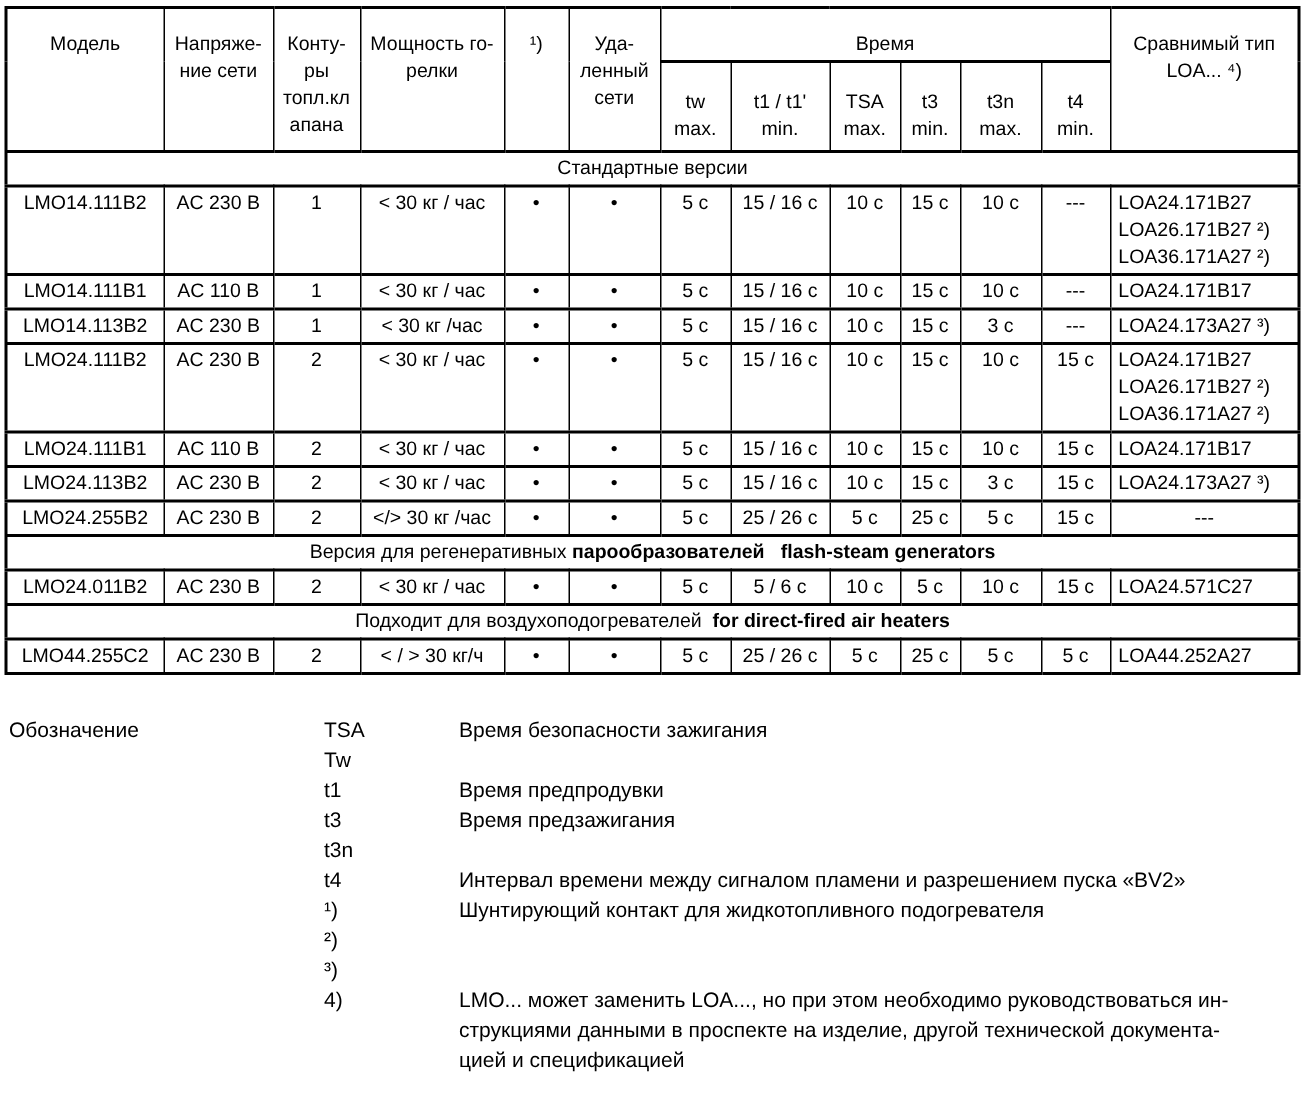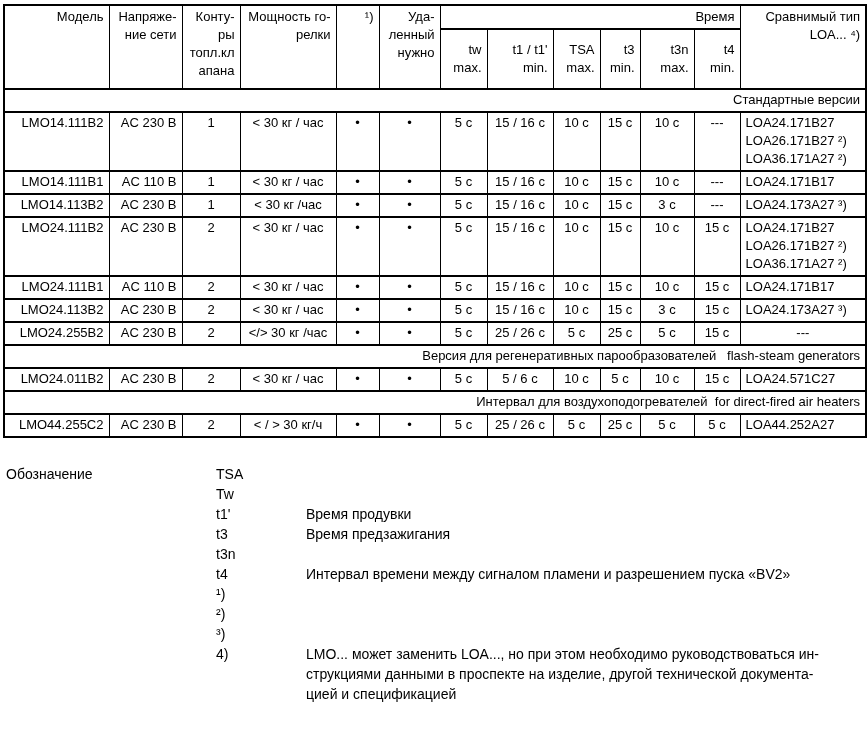--- a/index.html
+++ b/index.html
@@ -21,30 +21,30 @@
     border: 1px solid #000;
     border-top-width: 2px;
     border-bottom-width: 2px;
     padding: 1px 5px 2px 5px;
     font-size: 13px;
     line-height: 18px;
     font-weight: normal;
     vertical-align: top;
     overflow: hidden;
   }
-  .spec thead th { text-align: right; white-space: pre-line; padding-top: 2px; }
+  .spec thead th { text-align: center; white-space: pre-line; padding-top: 14px; }
   .spec thead .sub { vertical-align: middle; height: 60px; }
   .spec thead .grp { height: 20px; margin-top: 16px; }
   tbody td { height: 20px; }
-  .c-left   { text-align: right; }
+  .c-left   { text-align: center; }
   .c-center { text-align: center; }
   .c-loa    { text-align: left; white-space: pre-line; }
   .c-loa.c-center { text-align: center; }
-  .section-cell { white-space: pre-wrap; text-align: right; }
-  .bold { font-weight: normal; }
+  .section-cell { white-space: pre-wrap; text-align: center; }
+  .bold { font-weight: bold; }
 
   .legend {
     display: flex;
     margin-top: 26px;
     padding-left: 3px;
     font-size: 14px;
     line-height: 20px;
   }
   .legend-title { width: 210px; flex: none; }
   .legend-items { flex: 1; }
@@ -80,21 +80,21 @@
 ние сети</th>
         <th rowspan="2">Конту-
 ры
 топл.кл
 апана</th>
         <th rowspan="2">Мощность го-
 релки</th>
         <th rowspan="2">¹)</th>
         <th rowspan="2">Уда-
 ленный
-нужно</th>
+сети</th>
         <th colspan="6" class="grp">Время</th>
         <th rowspan="2">Сравнимый тип
 LOA... ⁴)</th>
       </tr>
       <tr>
         <th class="sub">tw
 max.</th>
         <th class="sub">t1 / t1'
 min.</th>
         <th class="sub">TSA
@@ -232,21 +232,21 @@
           <td class="c-center">•</td>
           <td class="c-center">5 с</td>
           <td class="c-center">5 / 6 с</td>
           <td class="c-center">10 с</td>
           <td class="c-center">5 с</td>
           <td class="c-center">10 с</td>
           <td class="c-center">15 с</td>
           <td class="c-loa">LOA24.571C27</td>
         </tr>
         <tr>
-          <td colspan="13" class="section-cell"><span>Интервал для воздухоподогревателей  </span><span class="bold">for direct-fired air heaters</span></td>
+          <td colspan="13" class="section-cell"><span>Подходит для воздухоподогревателей  </span><span class="bold">for direct-fired air heaters</span></td>
         </tr>
         <tr>
           <td class="c-left">LMO44.255C2</td>
           <td class="c-left">AC 230 В</td>
           <td class="c-center">2</td>
           <td class="c-center">&lt; / &gt; 30 кг/ч</td>
           <td class="c-center">•</td>
           <td class="c-center">•</td>
           <td class="c-center">5 с</td>
           <td class="c-center">25 / 26 с</td>
@@ -257,41 +257,43 @@
           <td class="c-loa">LOA44.252A27</td>
         </tr>
       </tbody>
   </table>
 
   <div class="legend">
     <div class="legend-title">Обозначение</div>
     <div class="legend-items">
         <div class="legend-item">
           <div class="legend-symbol">TSA</div>
+          <div class="legend-desc">Время безопасности зажигания</div>
         </div>
         <div class="legend-item">
           <div class="legend-symbol">Tw</div>
         </div>
         <div class="legend-item">
-          <div class="legend-symbol">t1'</div>
-          <div class="legend-desc">Время продувки</div>
+          <div class="legend-symbol">t1</div>
+          <div class="legend-desc">Время предпродувки</div>
         </div>
         <div class="legend-item">
           <div class="legend-symbol">t3</div>
           <div class="legend-desc">Время предзажигания</div>
         </div>
         <div class="legend-item">
           <div class="legend-symbol">t3n</div>
         </div>
         <div class="legend-item">
           <div class="legend-symbol">t4</div>
           <div class="legend-desc">Интервал времени между сигналом пламени и разрешением пуска «BV2»</div>
         </div>
         <div class="legend-item">
           <div class="legend-symbol">¹)</div>
+          <div class="legend-desc">Шунтирующий контакт для жидкотопливного подогревателя</div>
         </div>
         <div class="legend-item">
           <div class="legend-symbol">²)</div>
         </div>
         <div class="legend-item">
           <div class="legend-symbol">³)</div>
         </div>
         <div class="legend-item">
           <div class="legend-symbol">4)</div>
           <div class="legend-desc">LMO... может заменить LOA..., но при этом необходимо руководствоваться ин-

